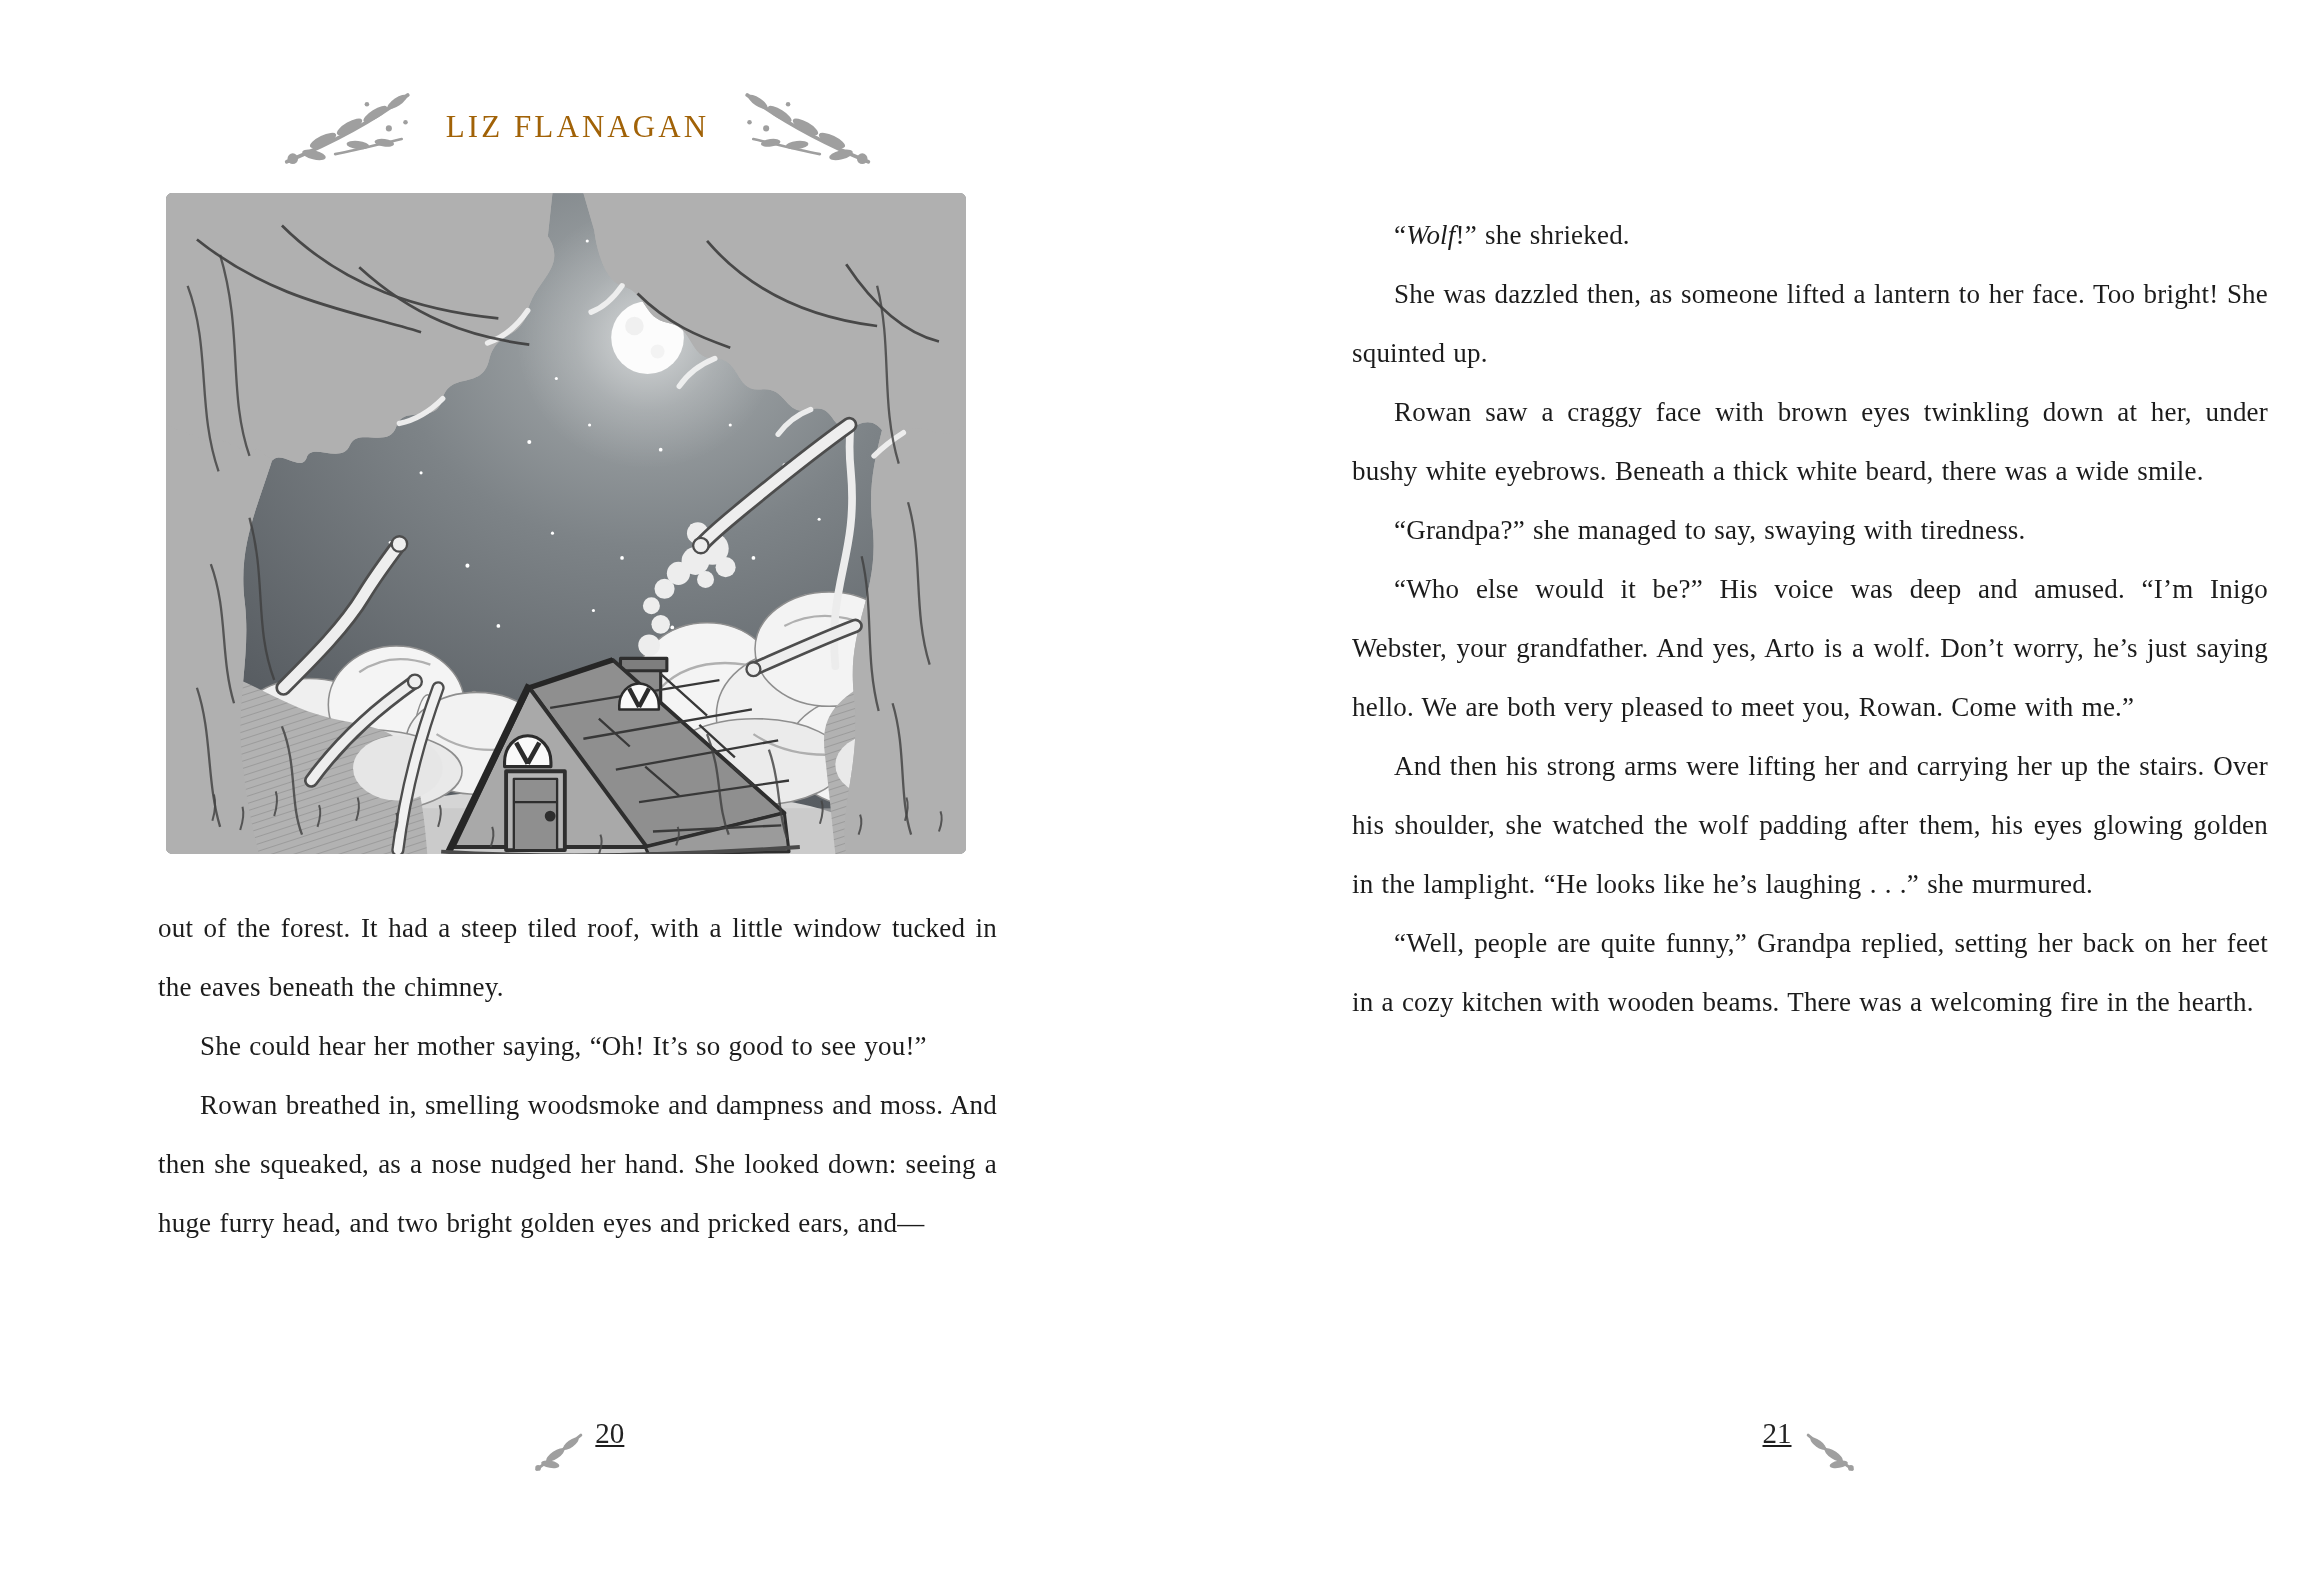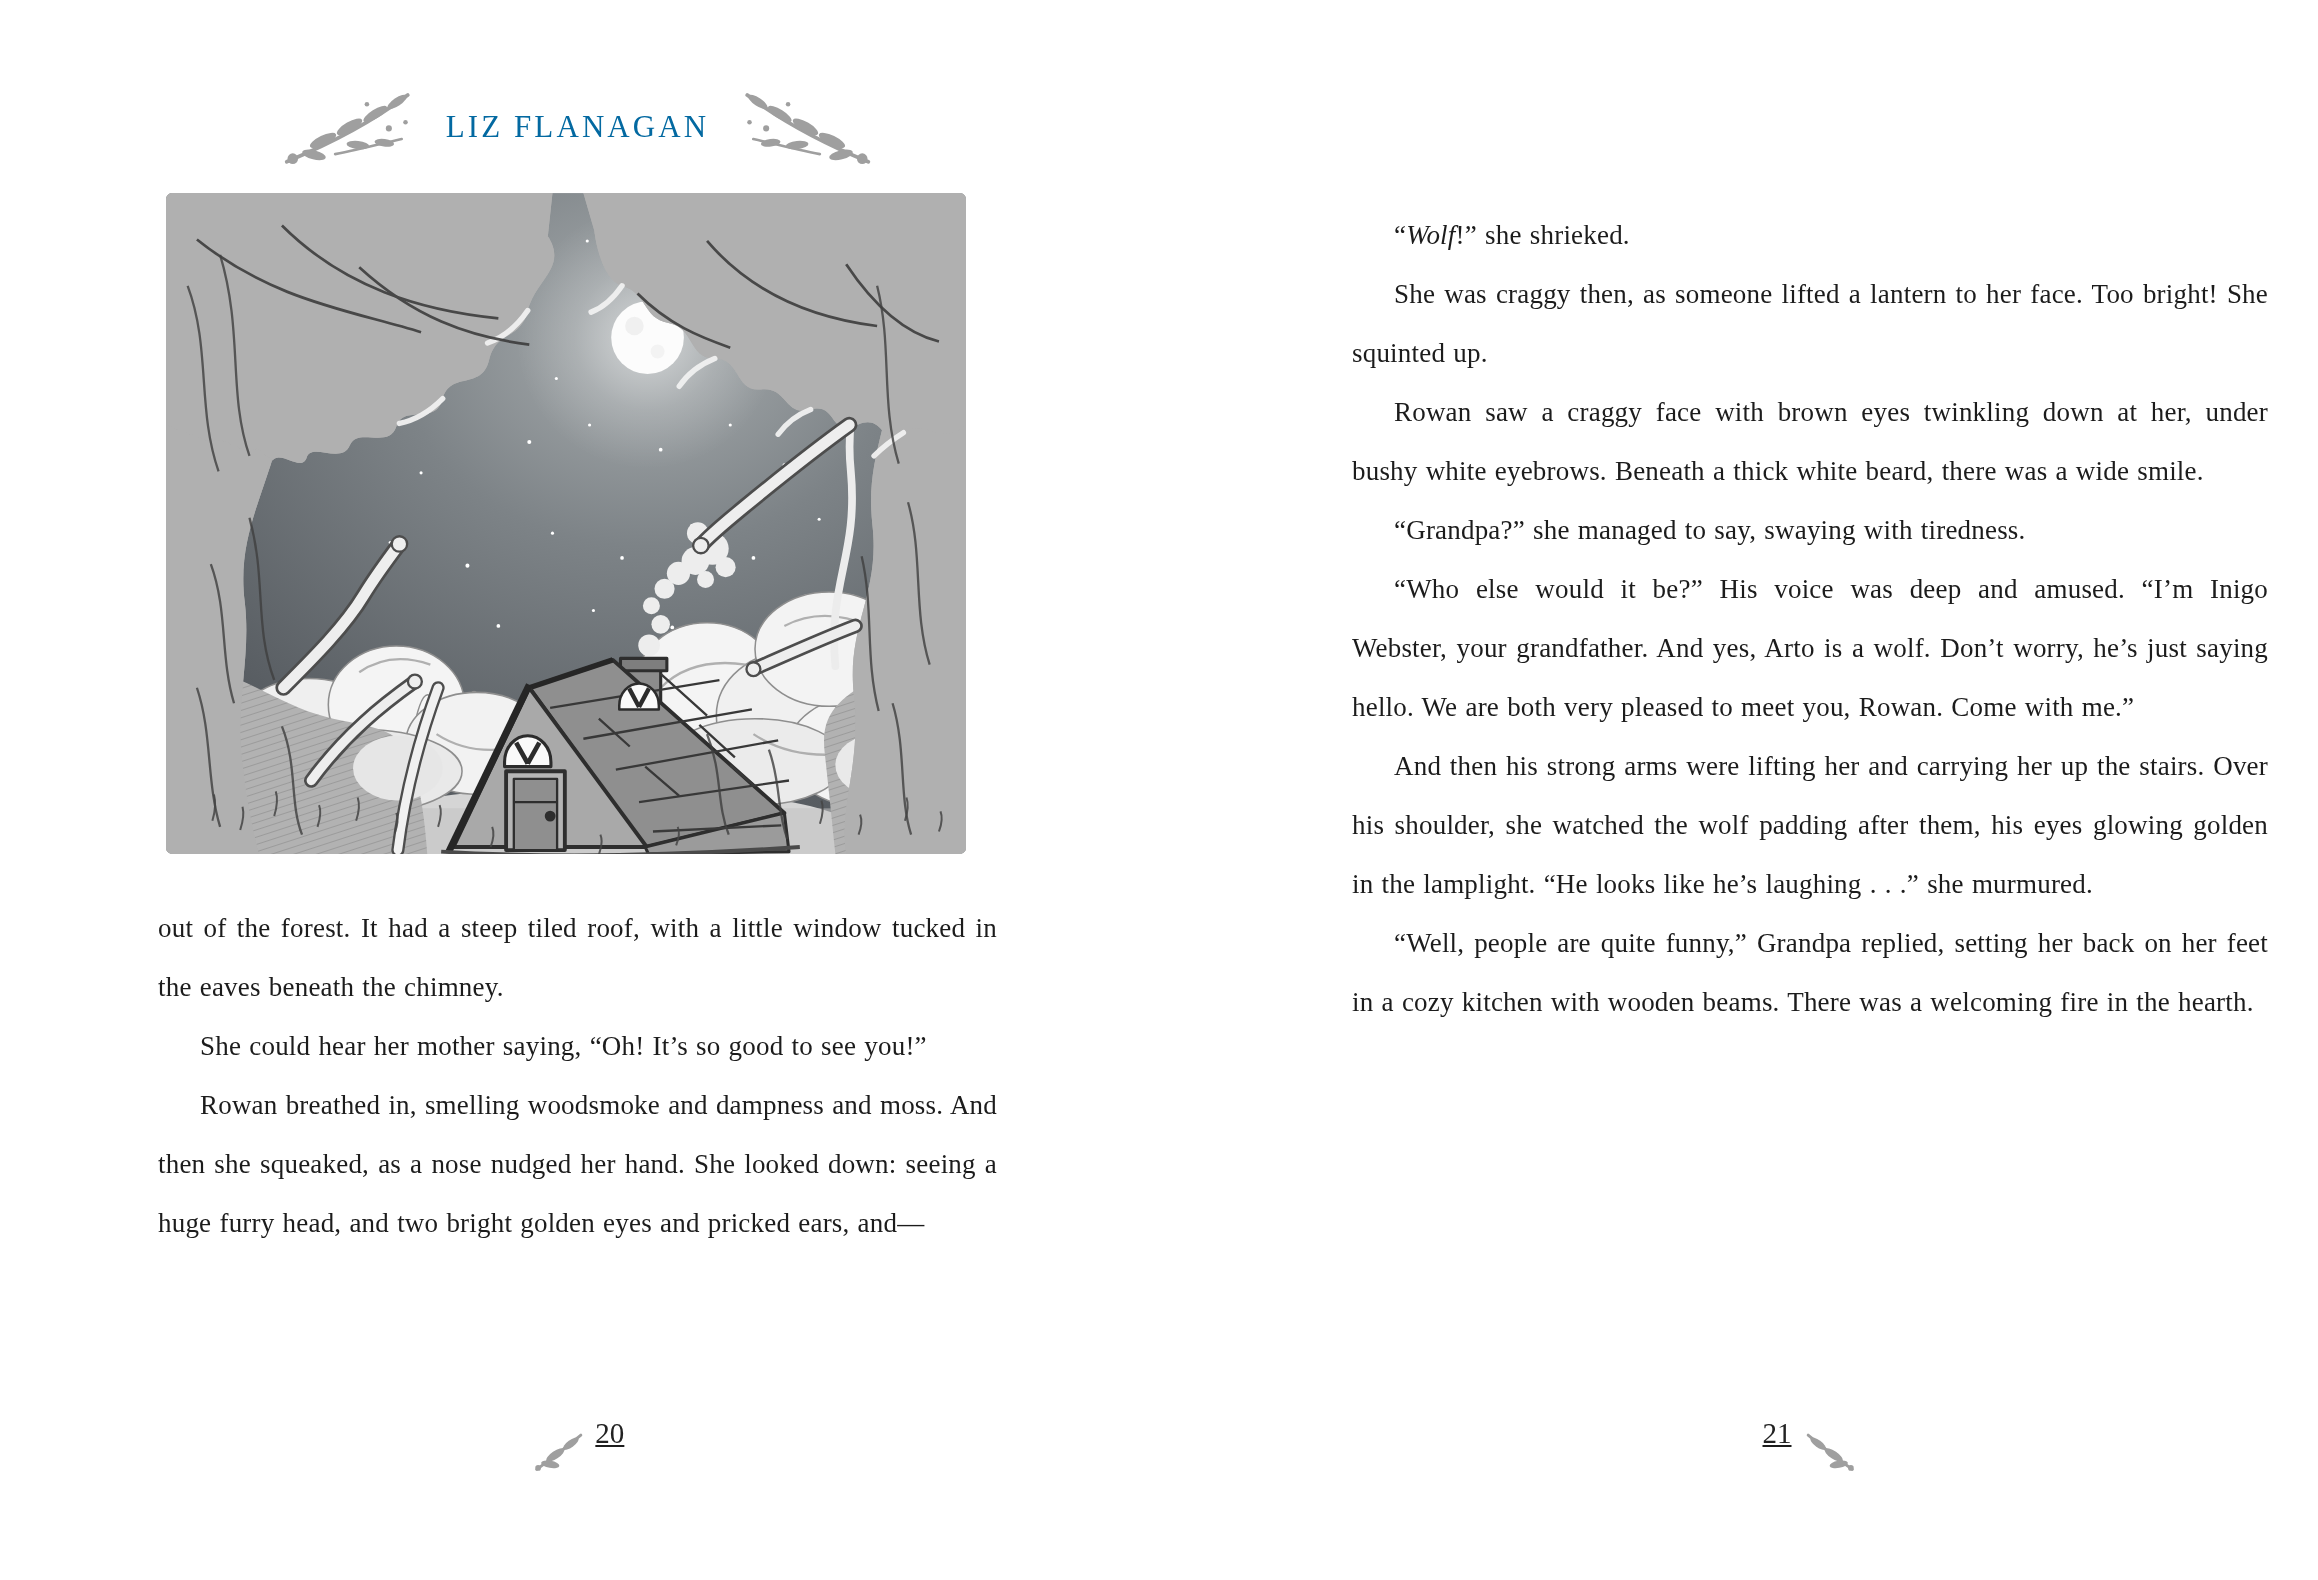--- a/index.html
+++ b/index.html
@@ -9,21 +9,21 @@
   }
   .page{position:absolute;top:0;width:1159px;height:1581px;}
   #left-page{left:0;} #right-page{left:1159px;}
 
   .running-head{
     position:absolute;top:83px;display:flex;align-items:center;justify-content:center;gap:26px;
   }
   #left-page .running-head{left:158px;width:839px;}
   #right-page .running-head{left:193px;width:916px;}
   .running-head h1{
-    margin:0;font-size:31px;font-weight:500;letter-spacing:3.1px;color:#0369a1;
+    margin:0;font-size:31px;font-weight:500;letter-spacing:3.1px;color:#a16207;
     font-family:"Liberation Serif", serif;white-space:nowrap;
   }
   .flourish{width:144px;height:87px;flex:0 0 auto;}
   .flourish.mirror{transform:scaleX(-1);}
 
   figure.illustration{position:absolute;left:166px;top:193px;width:800px;height:661px;margin:0;}
   figure.illustration svg{display:block;width:100%;height:100%;}
 
   .page-text{position:absolute;}
   #left-page .page-text{left:158px;top:899px;width:839px;}
@@ -328,21 +328,21 @@
         </svg>
       <div class="page-number">20</div>
     </footer>
   </section>
 
   <section class="page" id="right-page">
 
 
     <div class="page-text">
         <p class="indent">“<i>Wolf</i>!” she shrieked.</p>
-        <p class="indent">She was craggy then, as someone lifted a lantern to her face. Too bright! She squinted up.</p>
+        <p class="indent">She was dazzled then, as someone lifted a lantern to her face. Too bright! She squinted up.</p>
         <p class="indent">Rowan saw a craggy face with brown eyes twinkling down at her, under bushy white eyebrows. Beneath a thick white beard, there was a wide smile.</p>
         <p class="indent">“Grandpa?” she managed to say, swaying with tiredness.</p>
         <p class="indent">“Who else would it be?” His voice was deep and amused. “I’m Inigo Webster, your grandfather. And yes, Arto is a wolf. Don’t worry, he’s just saying hello. We are both very pleased to meet you, Rowan. Come with me.”</p>
         <p class="indent">And then his strong arms were lifting her and carrying her up the stairs. Over his shoulder, she watched the wolf padding after them, his eyes glowing golden in the lamplight. “He looks like he’s laughing . . .” she murmured.</p>
         <p class="indent">“Well, people are quite funny,” Grandpa replied, setting her back on her feet in a cozy kitchen with wooden beams. There was a welcoming fire in the hearth.</p>
       </div>
 
     <footer class="page-footer">
       <div class="page-number">21</div>
       <svg class="sprig mirror" viewBox="0 0 80 70">

